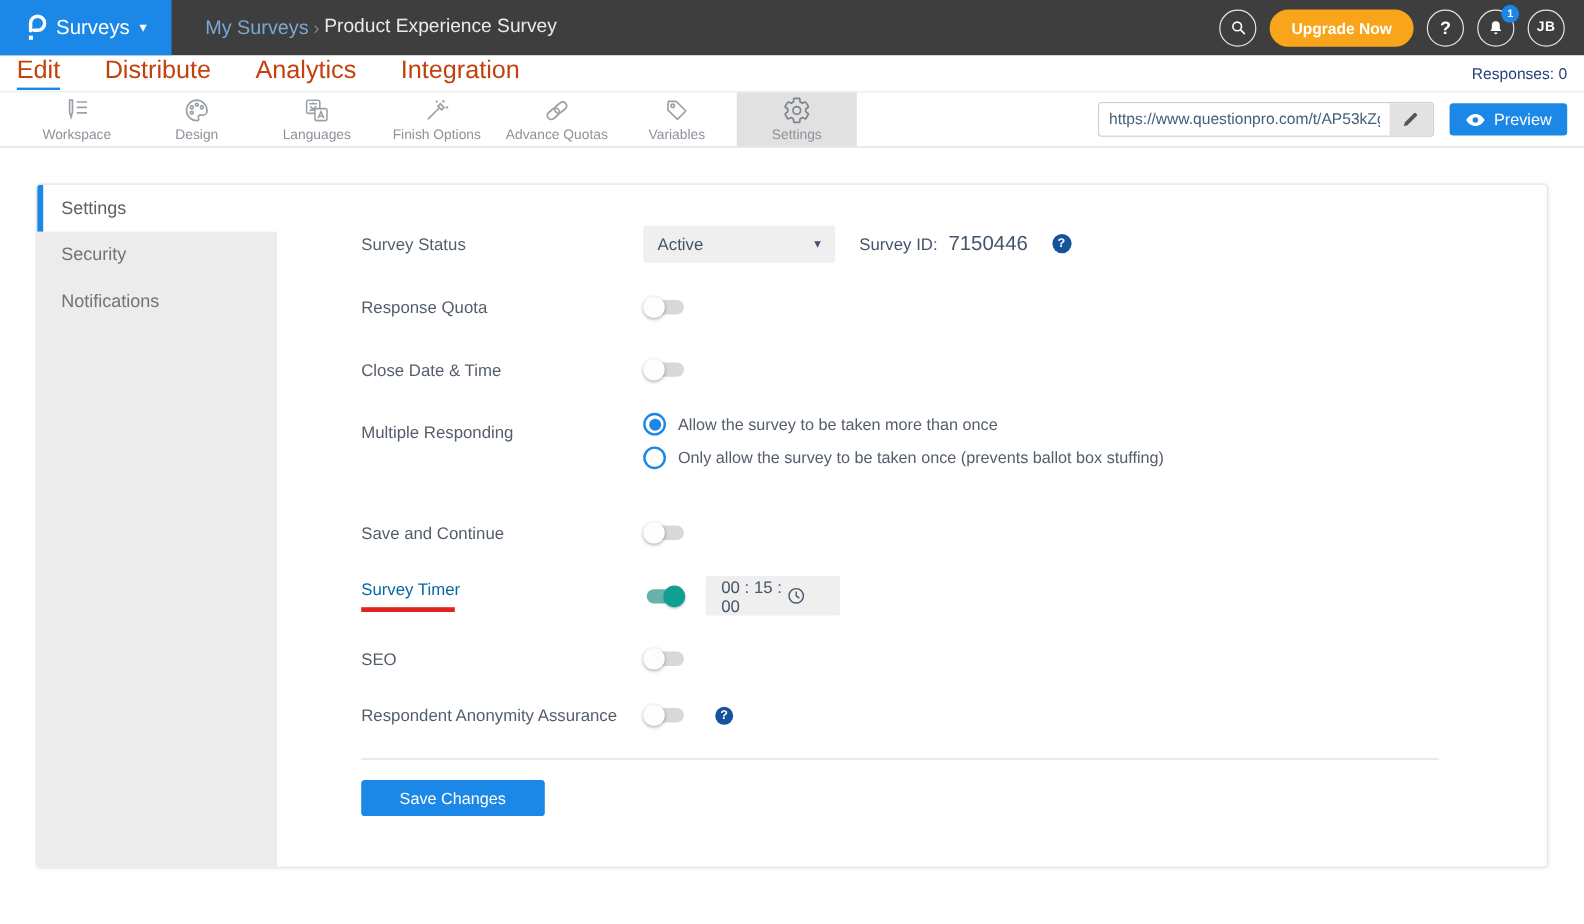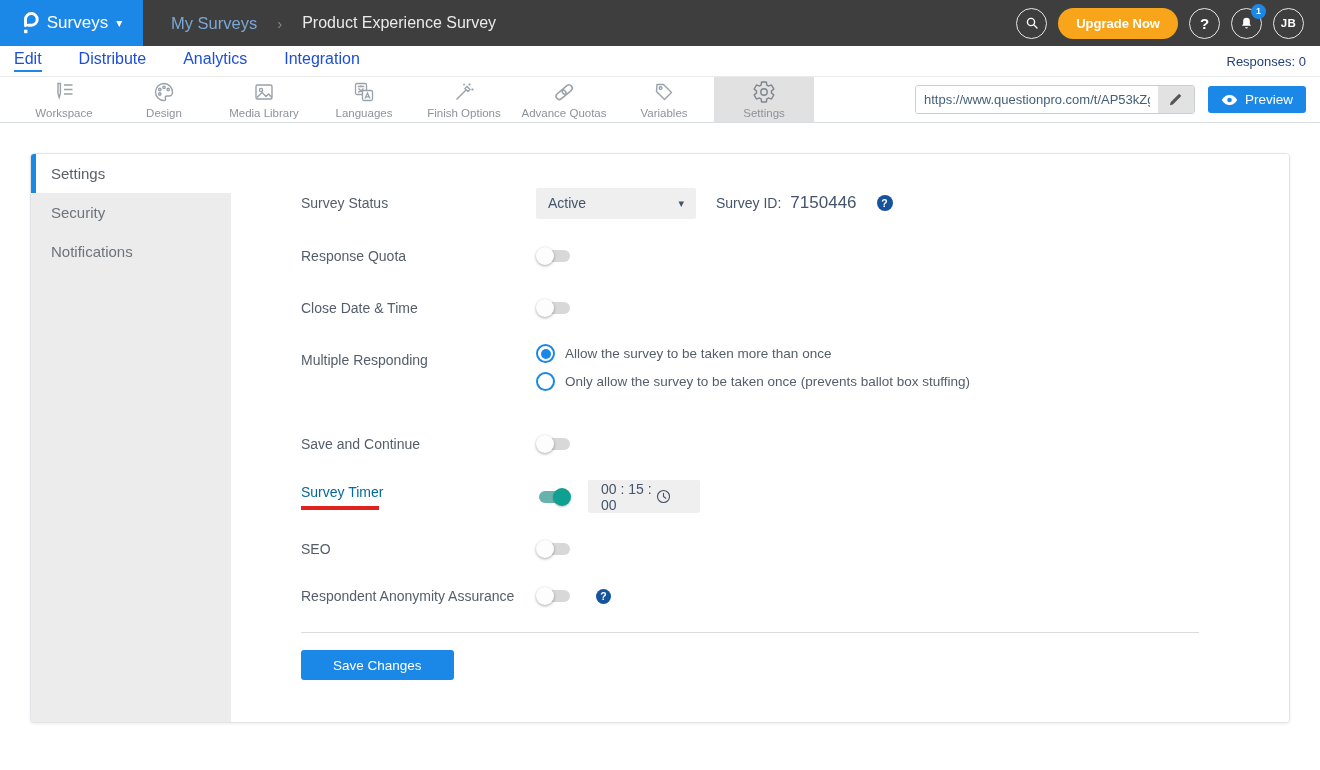--- a/index.html
+++ b/index.html
@@ -6,33 +6,33 @@
   html,body { width:1320px; height:770px; }
   body {
     font-family: "Liberation Sans", "DejaVu Sans", sans-serif;
     background:#fff; color:#545e6b; overflow:hidden;
   }
   
   .topbar { height:46px; display:flex; align-items:stretch; background:#3e3e3e; }
   .logo-block { width:143px; background:#1b87e6; display:flex; align-items:center; justify-content:center; gap:8px; cursor:pointer; }
   .logo-block .product { color:#fff; font-size:17px; }
   .caret { color:#fff; font-size:12px; line-height:1; }
-  .breadcrumb { display:flex; align-items:center; gap:20px; margin-left:28px; flex:1; }
+  .breadcrumb { display:flex; align-items:center; gap:4px; margin-left:28px; flex:1; }
   .crumb-parent { color:#7ba7d4; font-size:16.5px; cursor:pointer; }
   .crumb-sep { color:#8a8a8a; font-size:15px; }
   .crumb-current { color:#eaeaea; font-size:16px; }
   .topbar-right { display:flex; align-items:center; gap:11px; padding-right:16px; }
   .circle-btn { width:31px; height:31px; border:1.6px solid #e6e6e6; border-radius:50%; display:flex; align-items:center; justify-content:center; color:#fff; cursor:pointer; position:relative; background:transparent; font-size:15px; font-weight:bold; }
   .upgrade-btn { background:#f8a51b; color:#fff; border:none; border-radius:16px; height:31px; padding:0 18px; font-size:13px; font-weight:bold; font-family:inherit; cursor:pointer; }
   .badge { position:absolute; top:-5px; right:-5px; min-width:15px; height:15px; background:#1b87e6; border-radius:50%; color:#fff; font-size:9px; font-weight:bold; display:flex; align-items:center; justify-content:center; }
   .avatar { font-size:11.5px; letter-spacing:.5px; }
   
   .tabnav { height:31px; display:flex; align-items:center; padding:0 14px; border-bottom:1px solid #e8ebee; }
   .tabs { display:flex; gap:37px; }
-  .tab { font-size:16px; color:#1d4ed8; cursor:pointer; padding-bottom:2px; }
+  .tab { font-size:21px; color:#c2410c; cursor:pointer; padding-bottom:2px; }
   .tab.active { border-bottom:2px solid #1b87e6; }
   .responses { margin-left:auto; font-size:13px; color:#24417c; }
   
   .toolbar { height:46px; display:flex; align-items:stretch; border-bottom:1px solid #d9dee3; padding-left:14px; }
   .tool-item { width:100px; display:flex; flex-direction:column; align-items:center; justify-content:center; gap:3px; cursor:pointer; color:#9aa1a9; }
   .tool-item.active { background:#e1e1e1; }
   .tool-item .tool-label { font-size:11.5px; color:#8d939b; white-space:nowrap; }
   .toolbar-right { margin-left:auto; display:flex; align-items:center; gap:13px; padding-right:14px; }
   .url-wrap { display:flex; align-items:stretch; width:280px; height:29px; border:1px solid #c9ced4; border-radius:3px; overflow:hidden; background:#fff; }
   .url-input { flex:1; border:none; outline:none; padding:0 8px; font-size:13px; color:#44607a; font-family:inherit; background:#fff; min-width:0; }
@@ -151,30 +151,20 @@
           <circle cx="7.8" cy="9.5" r="1.2"></circle>
           <circle cx="12" cy="7.3" r="1.2"></circle>
           <circle cx="16.2" cy="9.5" r="1.2"></circle>
           <circle cx="7.8" cy="14" r="1.2"></circle>
         </svg>
     </span>
     <span class="tool-label">Design</span>
   </div>
   <div class="tool-item">
     <span style="display:flex;">
-      <svg width="24" height="24" viewBox="0 0 24 24" fill="none" stroke="currentColor" stroke-width="1.4">
-          <rect x="4" y="5" width="16" height="14" rx="1.5"></rect>
-          <circle cx="9" cy="10" r="1.6"></circle>
-          <path d="M5 17.5 l5 -5 4 4 2.5 -2.5 3.5 3.5"></path>
-        </svg>
-    </span>
-    <span class="tool-label">Media Library</span>
-  </div>
-  <div class="tool-item">
-    <span style="display:flex;">
       <svg width="24" height="24" viewBox="0 0 24 24" fill="none" stroke="currentColor" stroke-width="1.3">
           <rect x="3.5" y="3.5" width="11" height="11" rx="1.5"></rect>
           <path d="M5.8 6.5 h6.4 M9 5.2 v1.3 M6.5 8.5 c1.5 2 3.5 3.2 5.5 3.7 M11.5 8.5 c-1.5 2 -3.5 3.2 -5.5 3.7"></path>
           <rect x="10.5" y="10.5" width="10" height="10" rx="1.5" fill="#fff"></rect>
           <path d="M13 18.5 l2.5 -5.5 2.5 5.5 M13.9 16.8 h3.2"></path>
         </svg>
     </span>
     <span class="tool-label">Languages</span>
   </div>
   <div class="tool-item">

